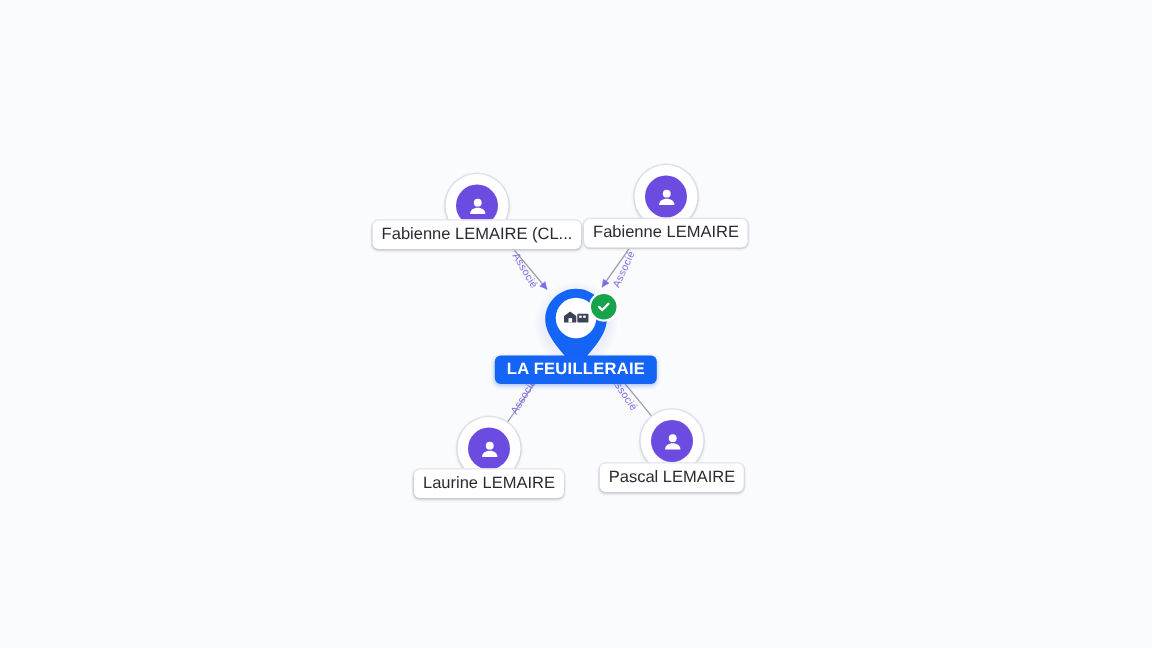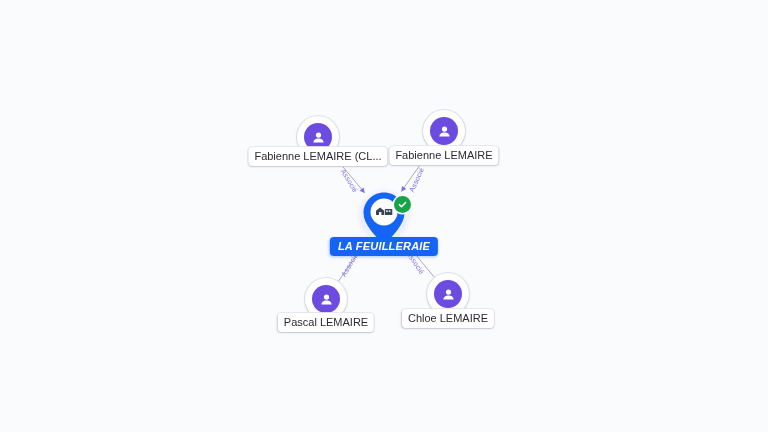--- a/index.html
+++ b/index.html
@@ -112,21 +112,20 @@
     background: #1464f6;
     color: #ffffff;
     font-size: 11px;
     line-height: 13px;
     font-weight: bold;
     letter-spacing: 0.2px;
     padding: 3px 8px;
     border-radius: 4px;
     box-shadow: 0 1px 3px rgba(20,100,246,0.35);
     white-space: nowrap;
-    font-style: italic;
   }
 
   
   .edge-label {
     position: absolute;
     color: #7c6ce8;
     font-size: 7px;
     line-height: 8px;
     letter-spacing: 0.2px;
     white-space: nowrap;
@@ -179,32 +178,32 @@
       <div class="person-node" style="left: 326px; top: 299px;">
         <div class="avatar-ring">
           <div class="avatar-circle" style="background: rgb(108, 76, 224);">
             <svg viewBox="0 0 24 24" width="17" height="17" xmlns="http://www.w3.org/2000/svg">
               <circle cx="12" cy="8.6" r="3.7" fill="#ffffff"></circle>
               <path d="M4.8 19.2 C4.8 15.4 8.1 13.4 12 13.4 C15.9 13.4 19.2 15.4 19.2 19.2 Z" fill="#ffffff"></path>
             </svg>
           </div>
         </div>
       </div>
-      <div class="node-label" style="left: 326px; top: 313px;">Pascal LEMAIRE</div>
+      <div class="node-label" style="left: 326px; top: 313px;">Laurine LEMAIRE</div>
       <div class="person-node" style="left: 448px; top: 294px;">
         <div class="avatar-ring">
           <div class="avatar-circle" style="background: rgb(108, 76, 224);">
             <svg viewBox="0 0 24 24" width="17" height="17" xmlns="http://www.w3.org/2000/svg">
               <circle cx="12" cy="8.6" r="3.7" fill="#ffffff"></circle>
               <path d="M4.8 19.2 C4.8 15.4 8.1 13.4 12 13.4 C15.9 13.4 19.2 15.4 19.2 19.2 Z" fill="#ffffff"></path>
             </svg>
           </div>
         </div>
       </div>
-      <div class="node-label" style="left: 448px; top: 309px;">Chloe LEMAIRE</div>
+      <div class="node-label" style="left: 448px; top: 309px;">Pascal LEMAIRE</div>
     </div>
 
   <div id="edge-label-layer">
       <div class="edge-label" style="color: rgb(124, 108, 232); left: 349px; top: 181px; transform: translate(-50%, -50%) rotate(59deg);">Associé</div>
       <div class="edge-label" style="color: rgb(124, 108, 232); left: 417px; top: 180px; transform: translate(-50%, -50%) rotate(-65deg);">Associé</div>
       <div class="edge-label" style="color: rgb(124, 108, 232); left: 350px; top: 265px; transform: translate(-50%, -50%) rotate(-59deg);">Associé</div>
       <div class="edge-label" style="color: rgb(124, 108, 232); left: 415px; top: 263px; transform: translate(-50%, -50%) rotate(56deg);">Associé</div>
     </div>
 
   <div id="company-node" style="left: 384px; top: 216px;">

